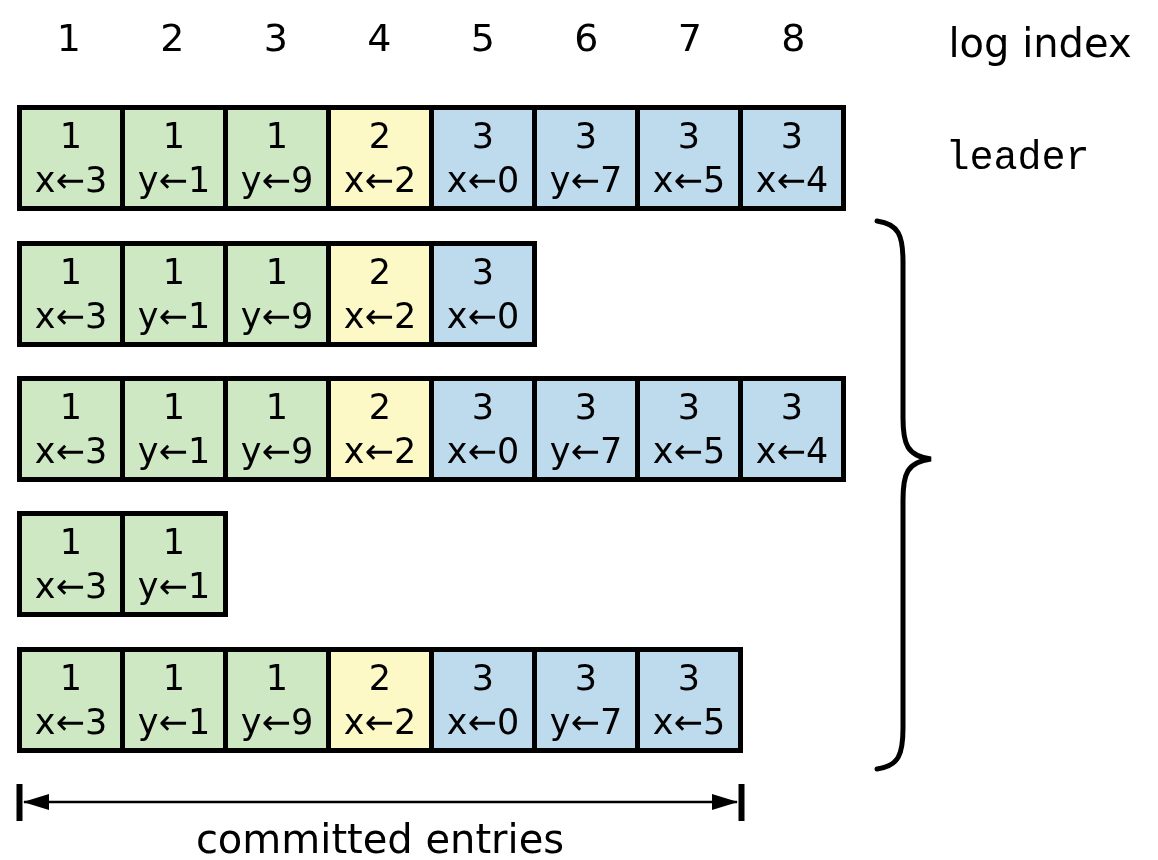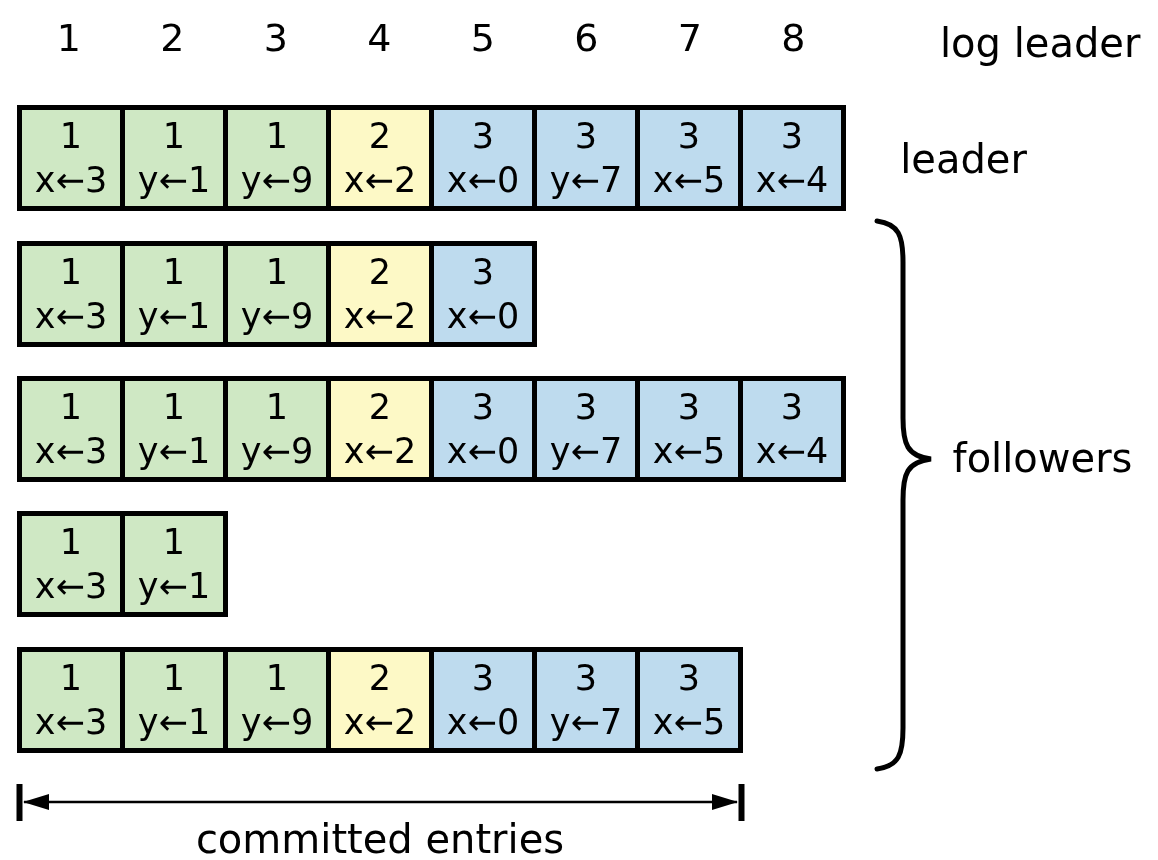--- a/index.html
+++ b/index.html
@@ -6,21 +6,21 @@
   .canvas{
     position:relative;width:1158px;height:860px;background:#ffffff;
     font-family:"DejaVu Sans","Liberation Sans",sans-serif;color:#000;
     overflow:hidden;
   }
   
   .index-row{position:absolute;left:17px;top:14px;display:flex;}
   .index-slot{width:103.5px;text-align:center;font-size:38px;line-height:48px;}
   .side-label{position:absolute;font-size:40px;line-height:46px;text-align:center;white-space:nowrap;}
   #lbl-logindex{left:940px;top:20px;width:200px;}
-  #lbl-leader{left:891px;top:136px;width:145px;}
+  #lbl-leader{left:945px;top:136px;width:145px;font-family:Liberation Mono, monospace;}
   #lbl-followers{left:945px;top:435px;width:195px;}
   #lbl-committed{left:180px;top:816px;width:400px;}
   
   .log-row{position:absolute;left:17px;display:flex;}
   #row-leader{top:105px;}
   #row-f1{top:241px;}
   #row-f2{top:376px;}
   #row-f3{top:511px;}
   #row-f4{top:647px;}
   .cell{
@@ -40,21 +40,21 @@
   <div class="index-row" id="index-row">
       <div class="index-slot">1</div>
       <div class="index-slot">2</div>
       <div class="index-slot">3</div>
       <div class="index-slot">4</div>
       <div class="index-slot">5</div>
       <div class="index-slot">6</div>
       <div class="index-slot">7</div>
       <div class="index-slot">8</div>
     </div>
-  <div class="side-label" id="lbl-logindex">log leader</div>
+  <div class="side-label" id="lbl-logindex">log index</div>
 
   <div class="log-row" id="row-leader">
       <div class="cell" style="background: rgb(207, 232, 196);">
         <div class="term">1</div>
         <div class="cmd">x←3</div>
       </div>
       <div class="cell" style="background: rgb(207, 232, 196);">
         <div class="term">1</div>
         <div class="cmd">y←1</div>
       </div>
@@ -174,21 +174,20 @@
       </div>
       <div class="cell" style="background: rgb(190, 219, 238);">
         <div class="term">3</div>
         <div class="cmd">y←7</div>
       </div>
       <div class="cell" style="background: rgb(190, 219, 238);">
         <div class="term">3</div>
         <div class="cmd">x←5</div>
       </div>
     </div>
-  <div class="side-label" id="lbl-followers">followers</div>
 
   <svg class="overlay" width="1158" height="860" viewBox="0 0 1158 860">
     <path d="M 877 221
              C 899 224, 903 236, 903 262
              L 903 418
              C 903 444, 907 456, 931 459
              C 907 462, 903 474, 903 500
              L 903 728
              C 903 754, 899 766, 877 769" fill="none" stroke="#000" stroke-width="5" stroke-linecap="round"></path>
   </svg>

